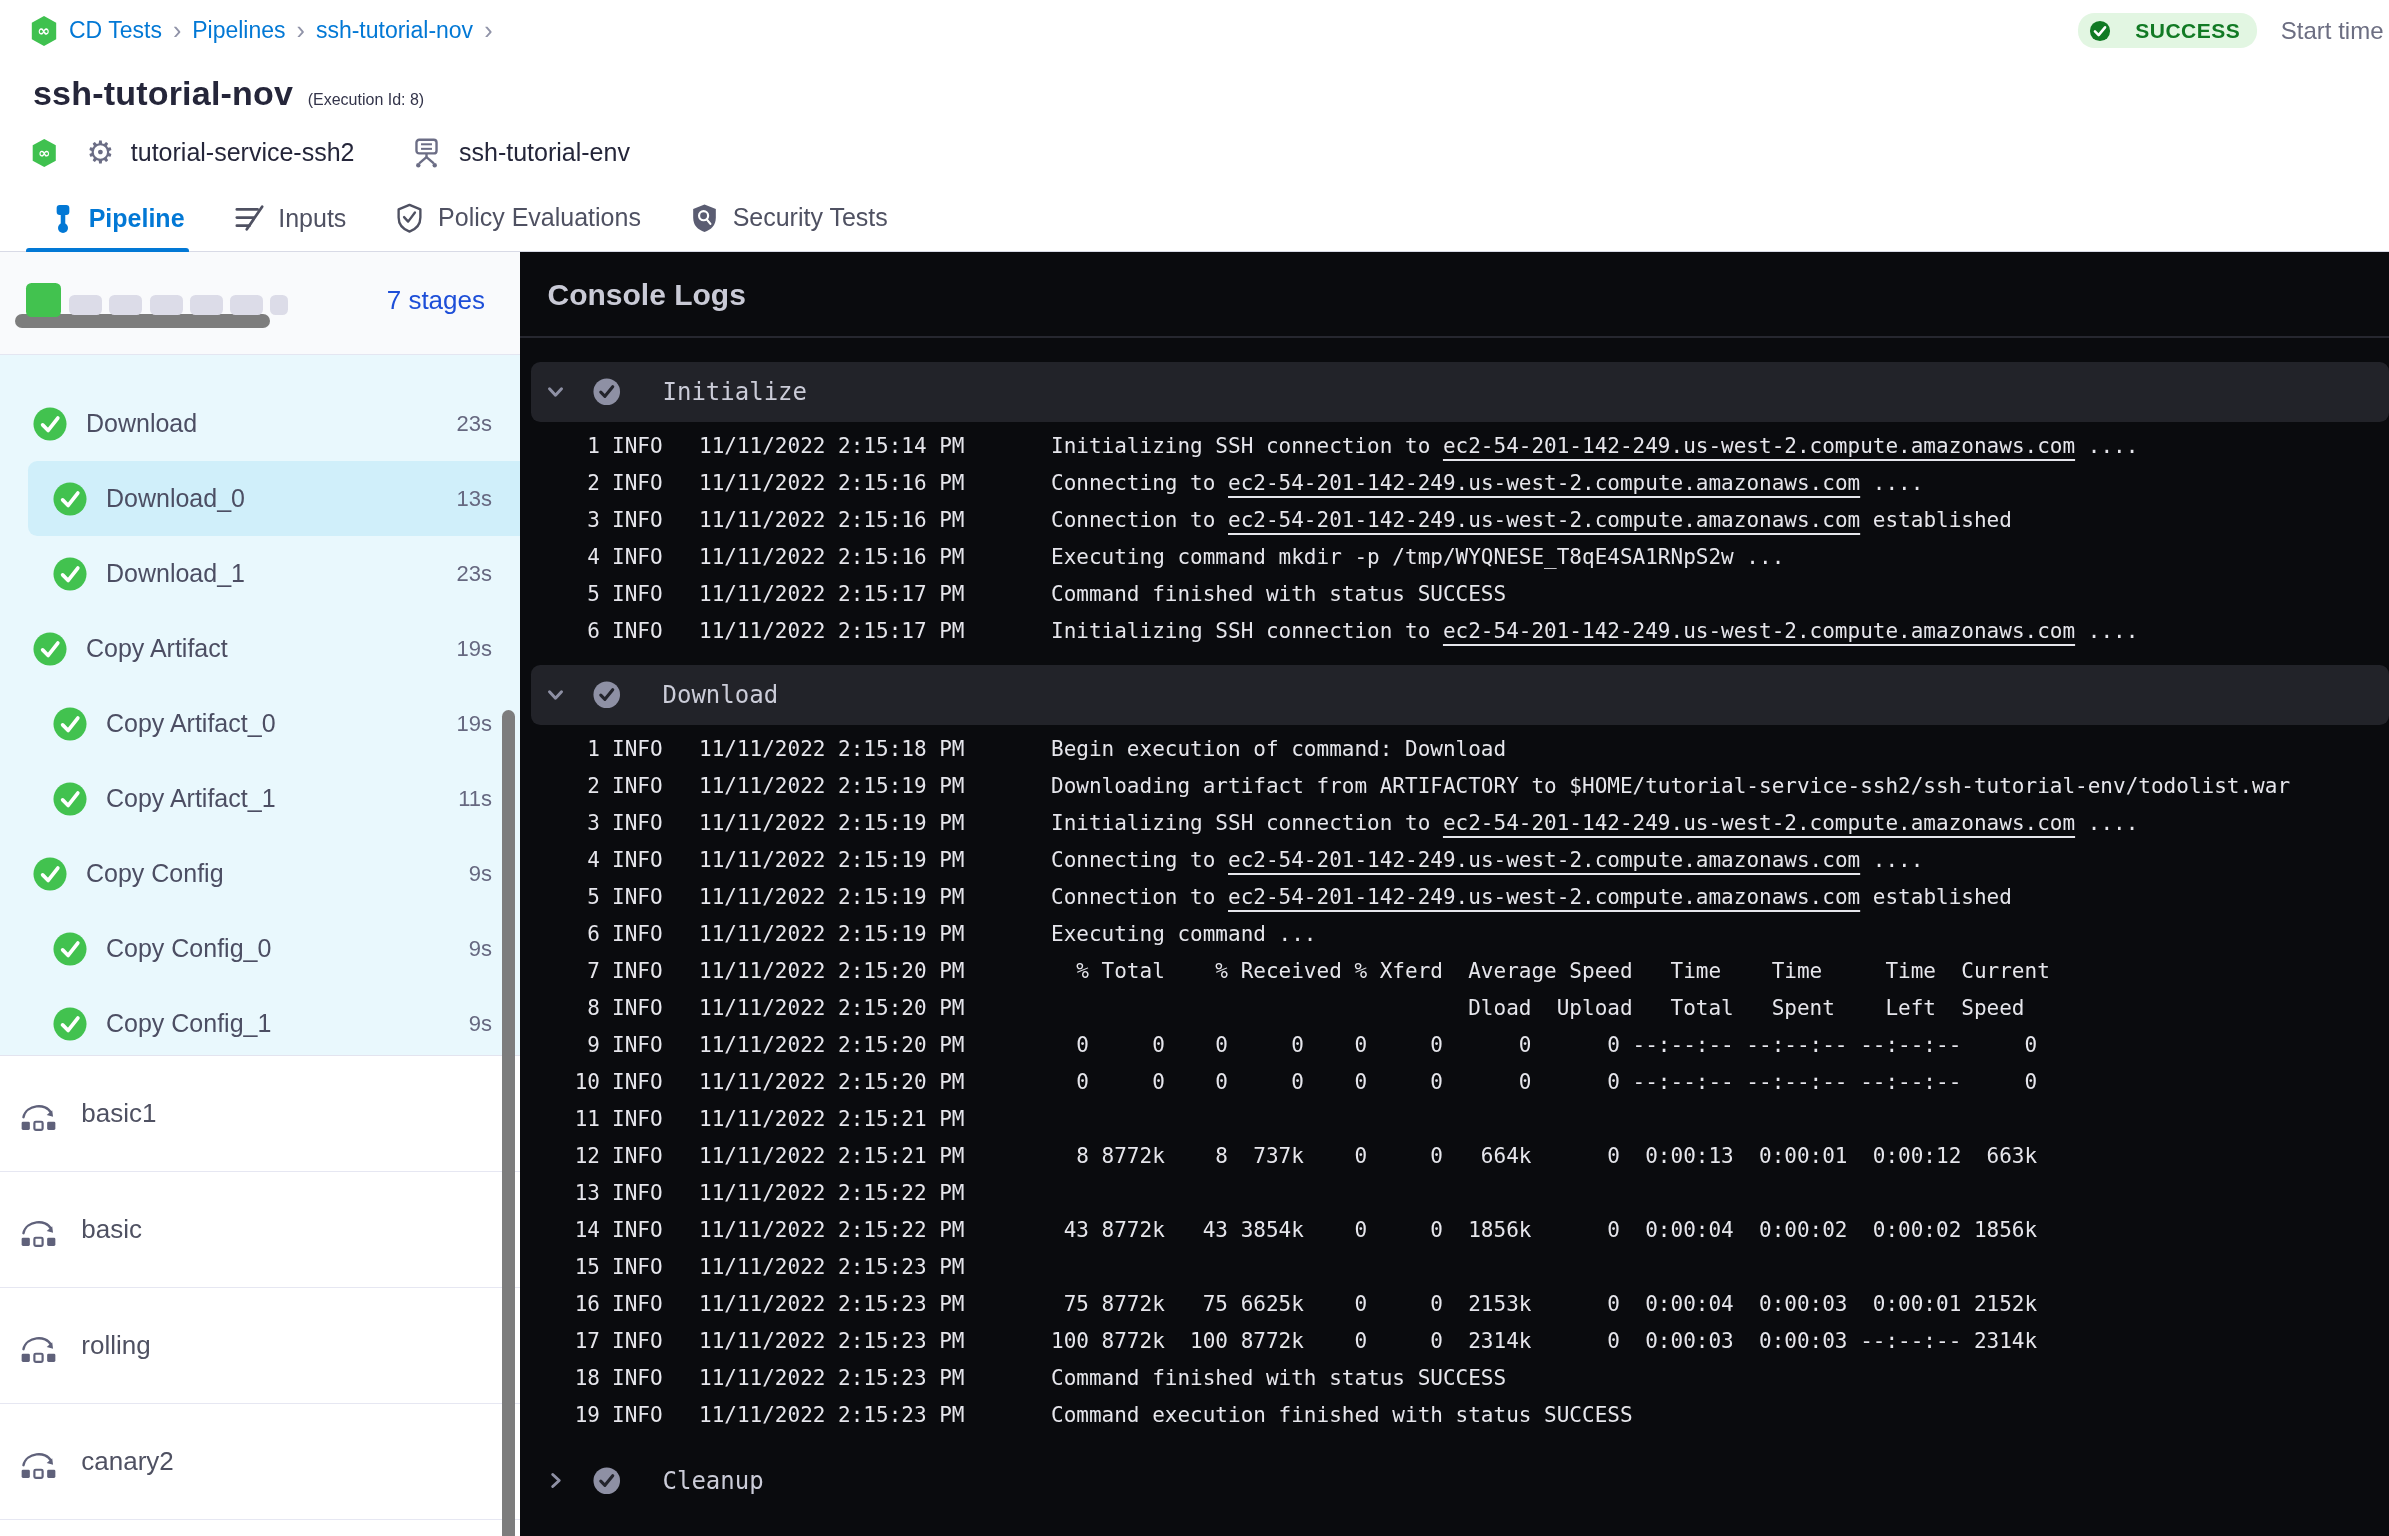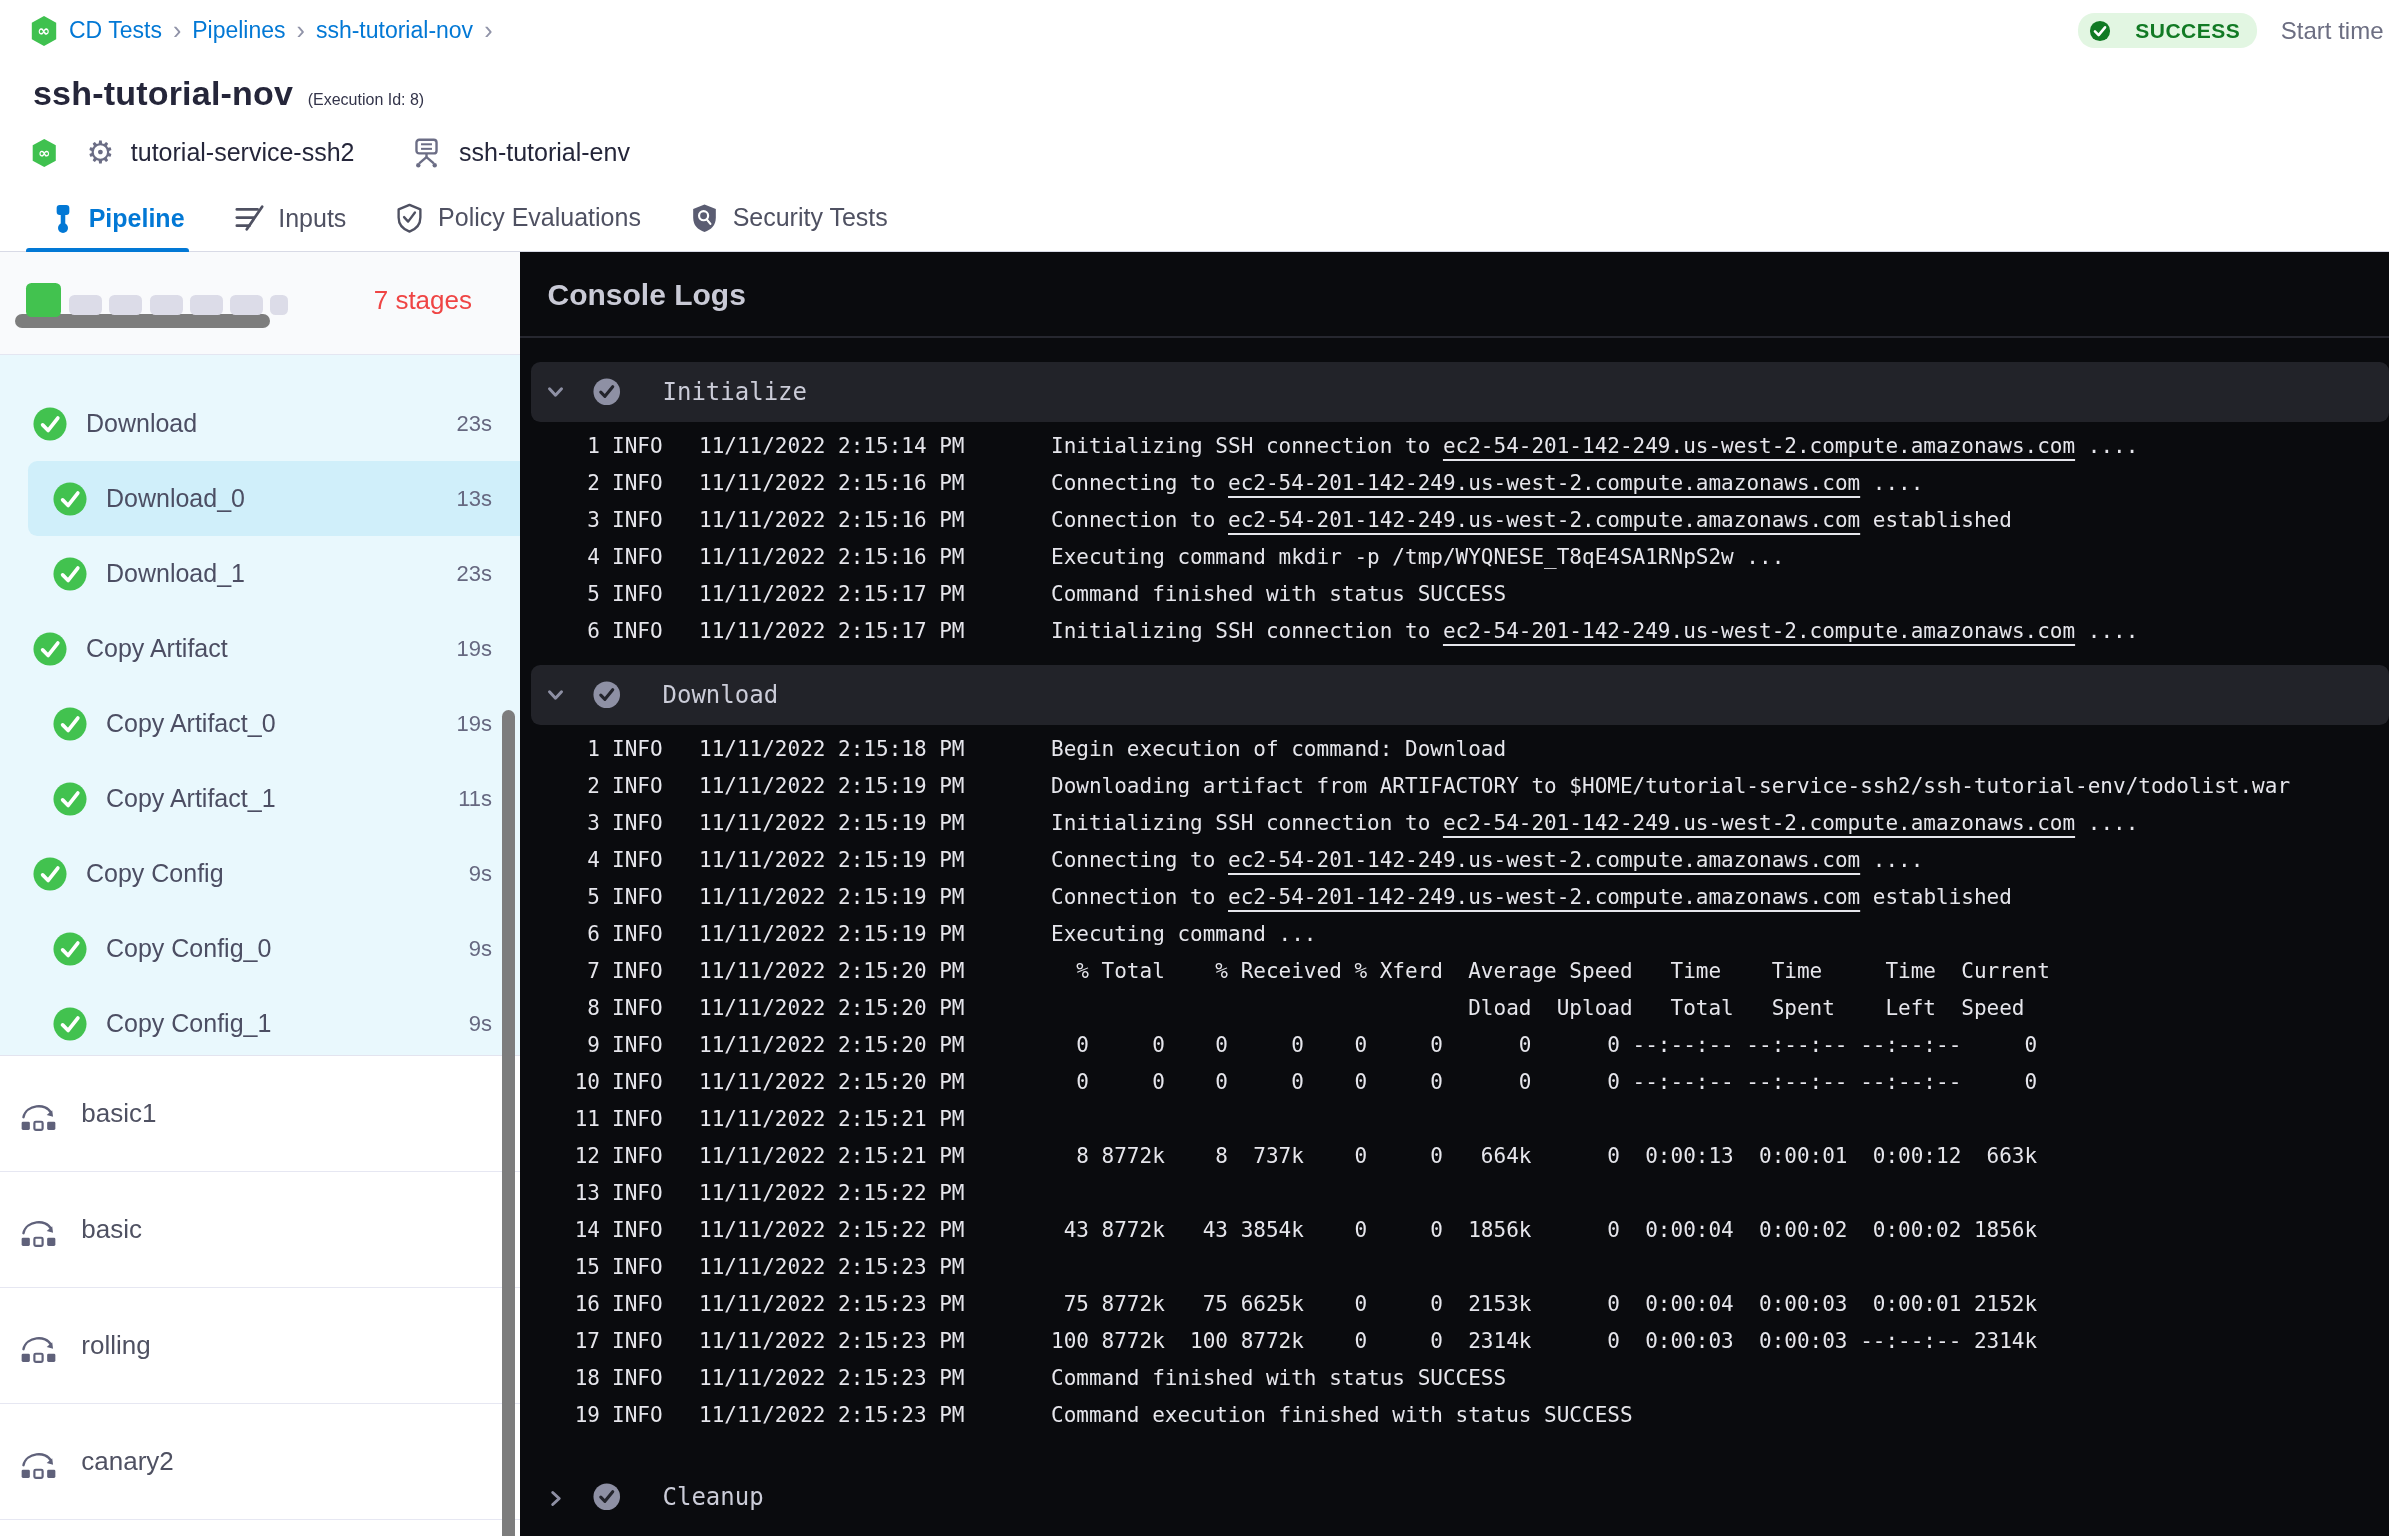--- a/index.html
+++ b/index.html
@@ -43,21 +43,21 @@
   
   .sidebar { width:520px; flex:none; background:#e9f8fd; position:relative;
              display:flex; flex-direction:column; min-height:0; }
   .stages-header { height:103px; flex:none; background:#f9fafc; border-bottom:1.8px solid #e4e6f1;
                    position:relative; }
   .prog { position:absolute; left:26px; top:31px; width:293px; height:53px; }
   .prog .bar { position:absolute; left:-11px; top:31px; width:255px; height:13.7px;
                background:#7d7d7d; border-radius:7.3px; }
   .prog .sq { position:absolute; border-radius:5.5px; background:#dcdce8; top:12px; height:20px; width:33px; }
   .prog .sq.done { background:#42c24f; top:0; height:34px; width:35px; }
-  .stage-count { position:absolute; right:48px; top:33px; font-size:26px; color:#ef4444;text-align:right; }
+  .stage-count { position:absolute; right:35px; top:33px; font-size:26px; color:#1d4ed8;text-align:right; }
 
   .stage-list { flex:none; height:700px; padding-top:31px; }
   .stage-row { height:75px; display:flex; align-items:center; position:relative; cursor:pointer; }
   .stage-row > * { position:relative; z-index:1; }
   .stage-row .chk { margin-left:33px; flex:none; display:flex; }
   .stage-row.indent .chk { margin-left:53px; }
   .stage-row .lbl { margin-left:19px; font-size:25px; color:#4c4e63; }
   .stage-row .dur { margin-left:auto; margin-right:28px; font-size:22px; color:#666880; }
   .stage-row.selected::before { content:''; position:absolute; left:27.5px; right:0; top:0; bottom:0;
                                 background:#d0effa; border-radius:9.2px 0 0 9.2px; z-index:0; }
@@ -71,21 +71,21 @@
                  background:#7d7d7d; border-radius:7.3px 7.3px 0 0; z-index:3; }
 
   
   .console { flex:1; background:#0a0b0e; min-width:0; overflow:hidden; }
   .console-title { margin:26px 0 0 27.5px; font-size:30px; font-weight:bold; color:#c9cad6; }
   .console-divider { height:1.8px; background:#26272f; margin-top:24px; }
   .sections { margin-top:24px; }
   .section { margin-top:5.5px; }
   .section-bar { height:60px; margin-left:11px; border-radius:9.2px; background:#222329;
                  display:flex; align-items:center; cursor:pointer; }
-  .section-bar.collapsed { background:transparent; margin-top:7.3px;align-items:flex-end; }
+  .section-bar.collapsed { background:transparent; margin-top:7.3px; }
   .sec-chevron { margin-left:12px; display:flex; flex:none; }
   .sec-chevron.rot { transform:rotate(-90deg); }
   .sec-chk { margin-left:25px; display:flex; flex:none; }
   .sec-label { margin-left:42px; font-family:"DejaVu Sans Mono", monospace; font-size:24px;
                color:#cbccd8; }
   .log-lines { padding:6.4px 0 9.2px 0; }
   .log-line { display:flex; line-height:37px; font-family:"DejaVu Sans Mono", monospace;
               font-size:21px; color:#e6e6ec; white-space:pre; }
   .ln  { width:80px; text-align:right; flex:none; }
   .lvl { width:87px; margin-left:12px; flex:none; }

